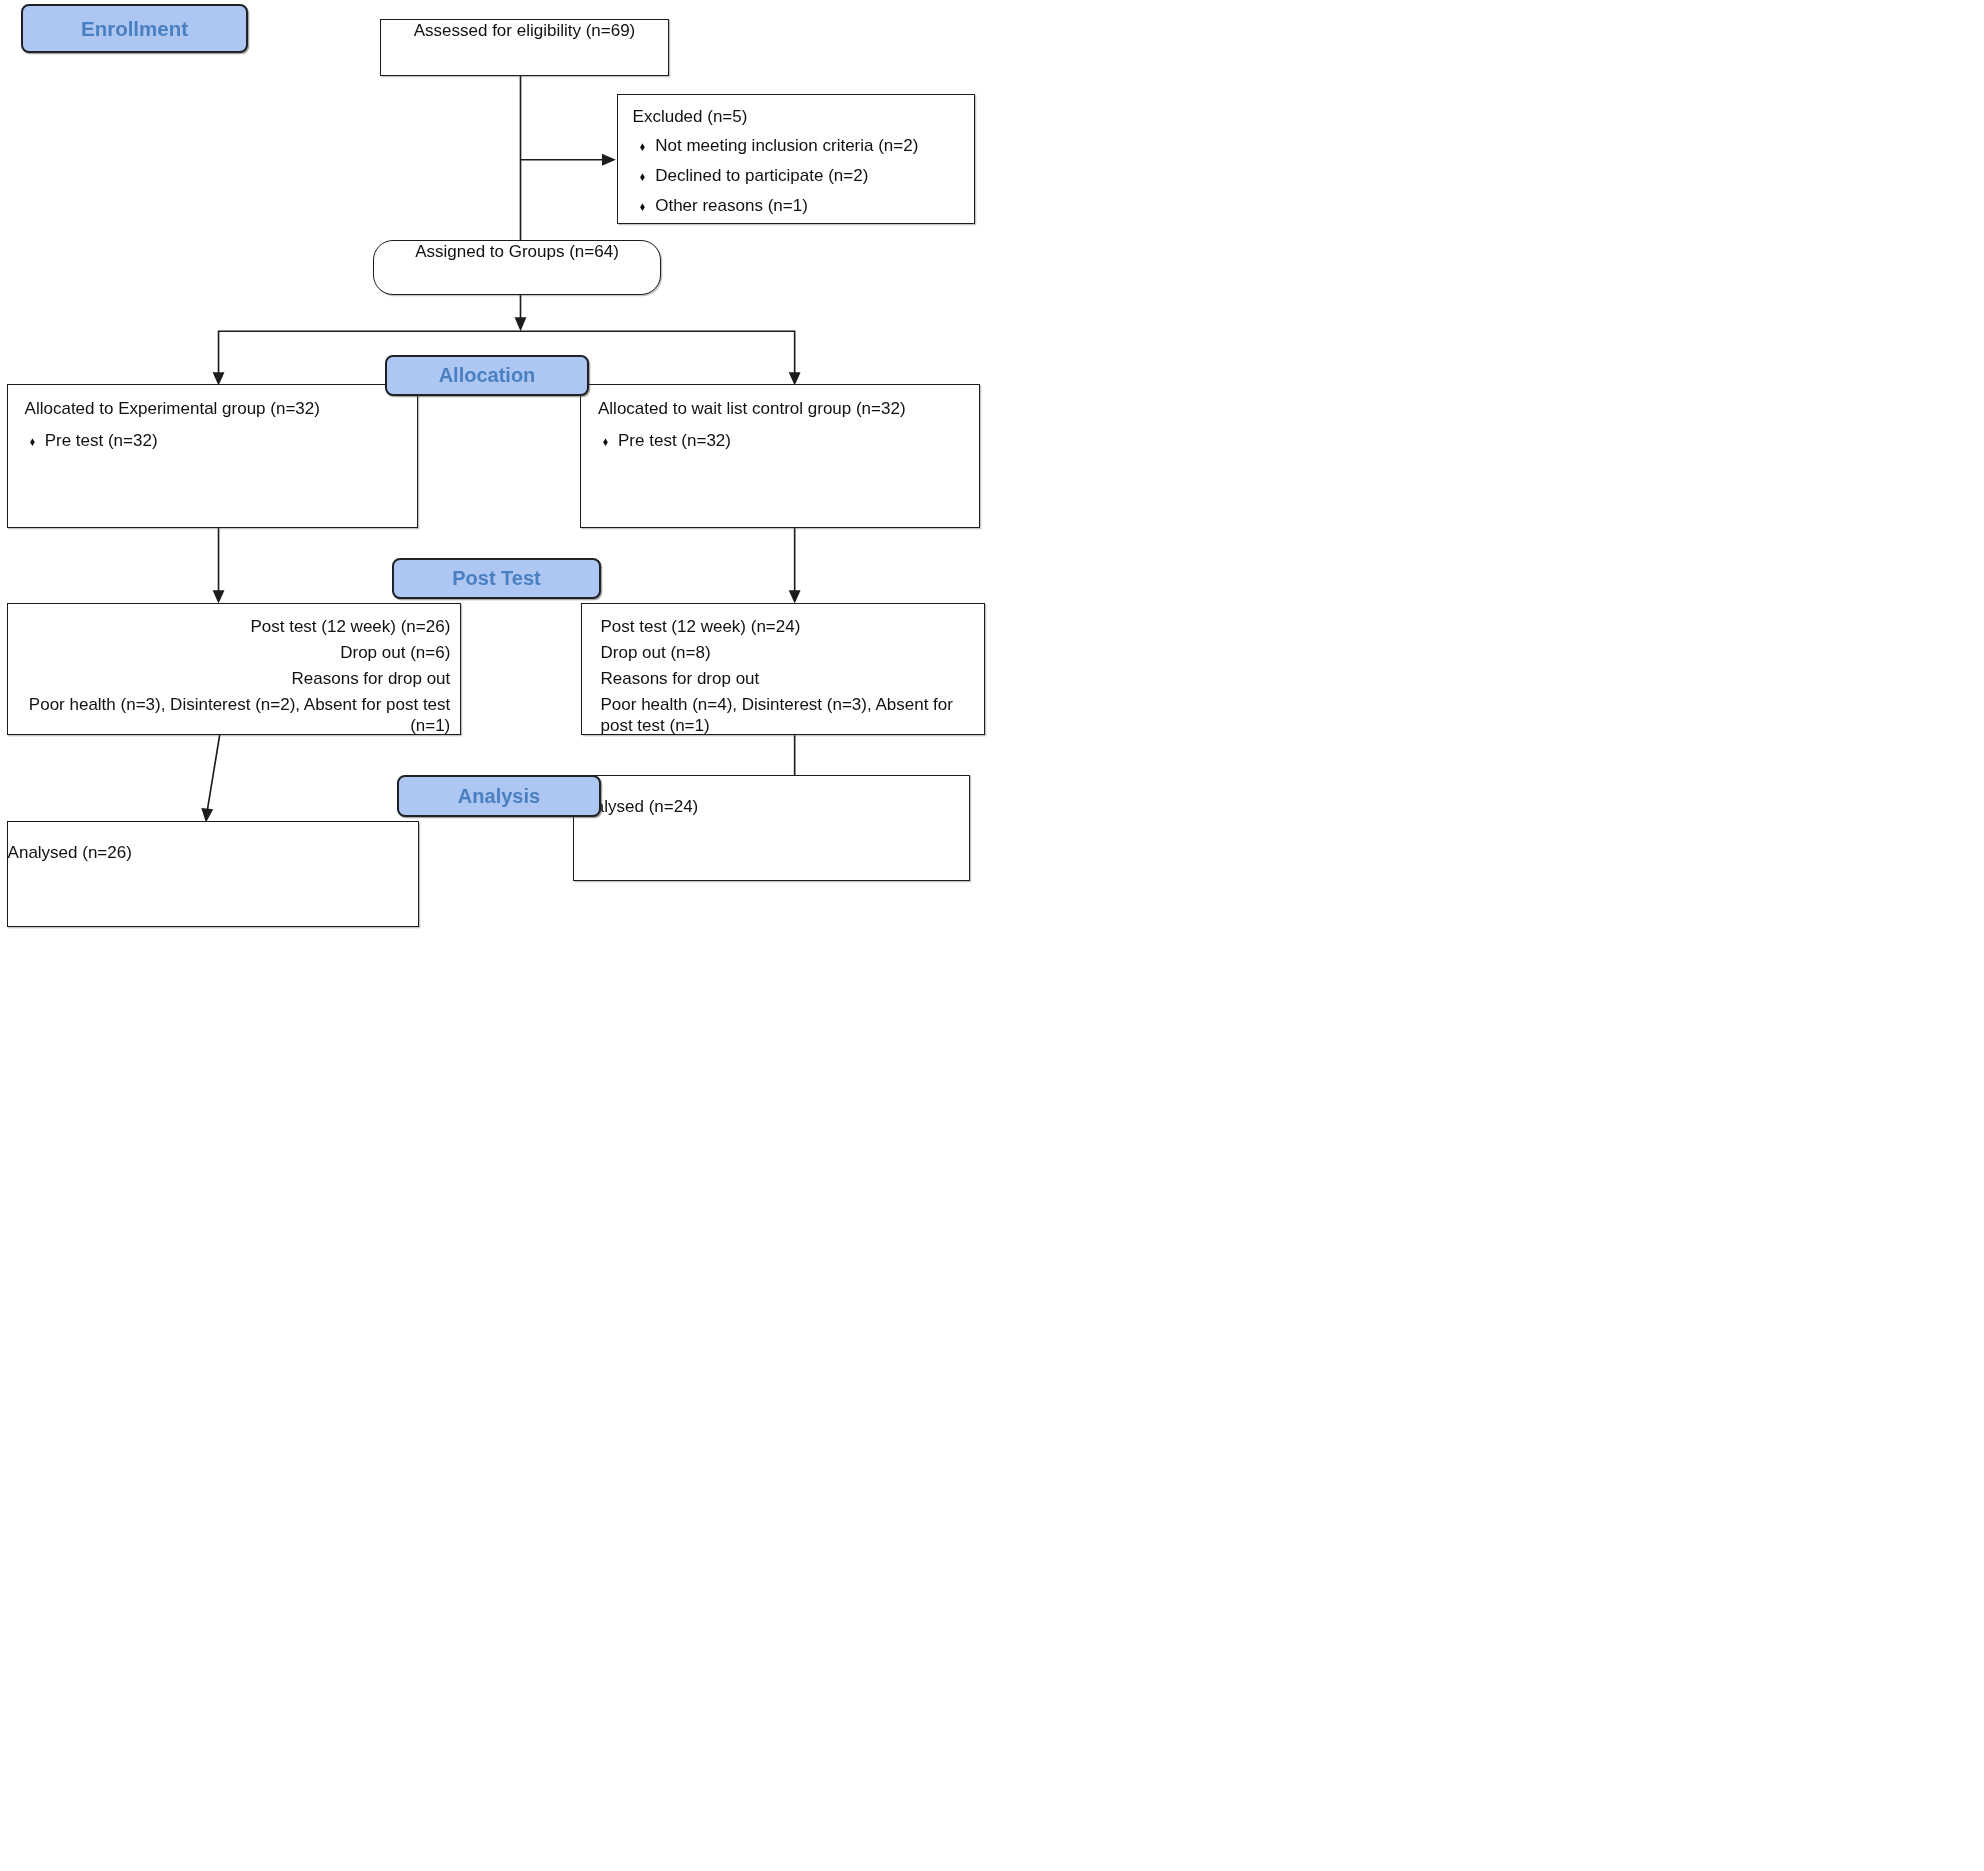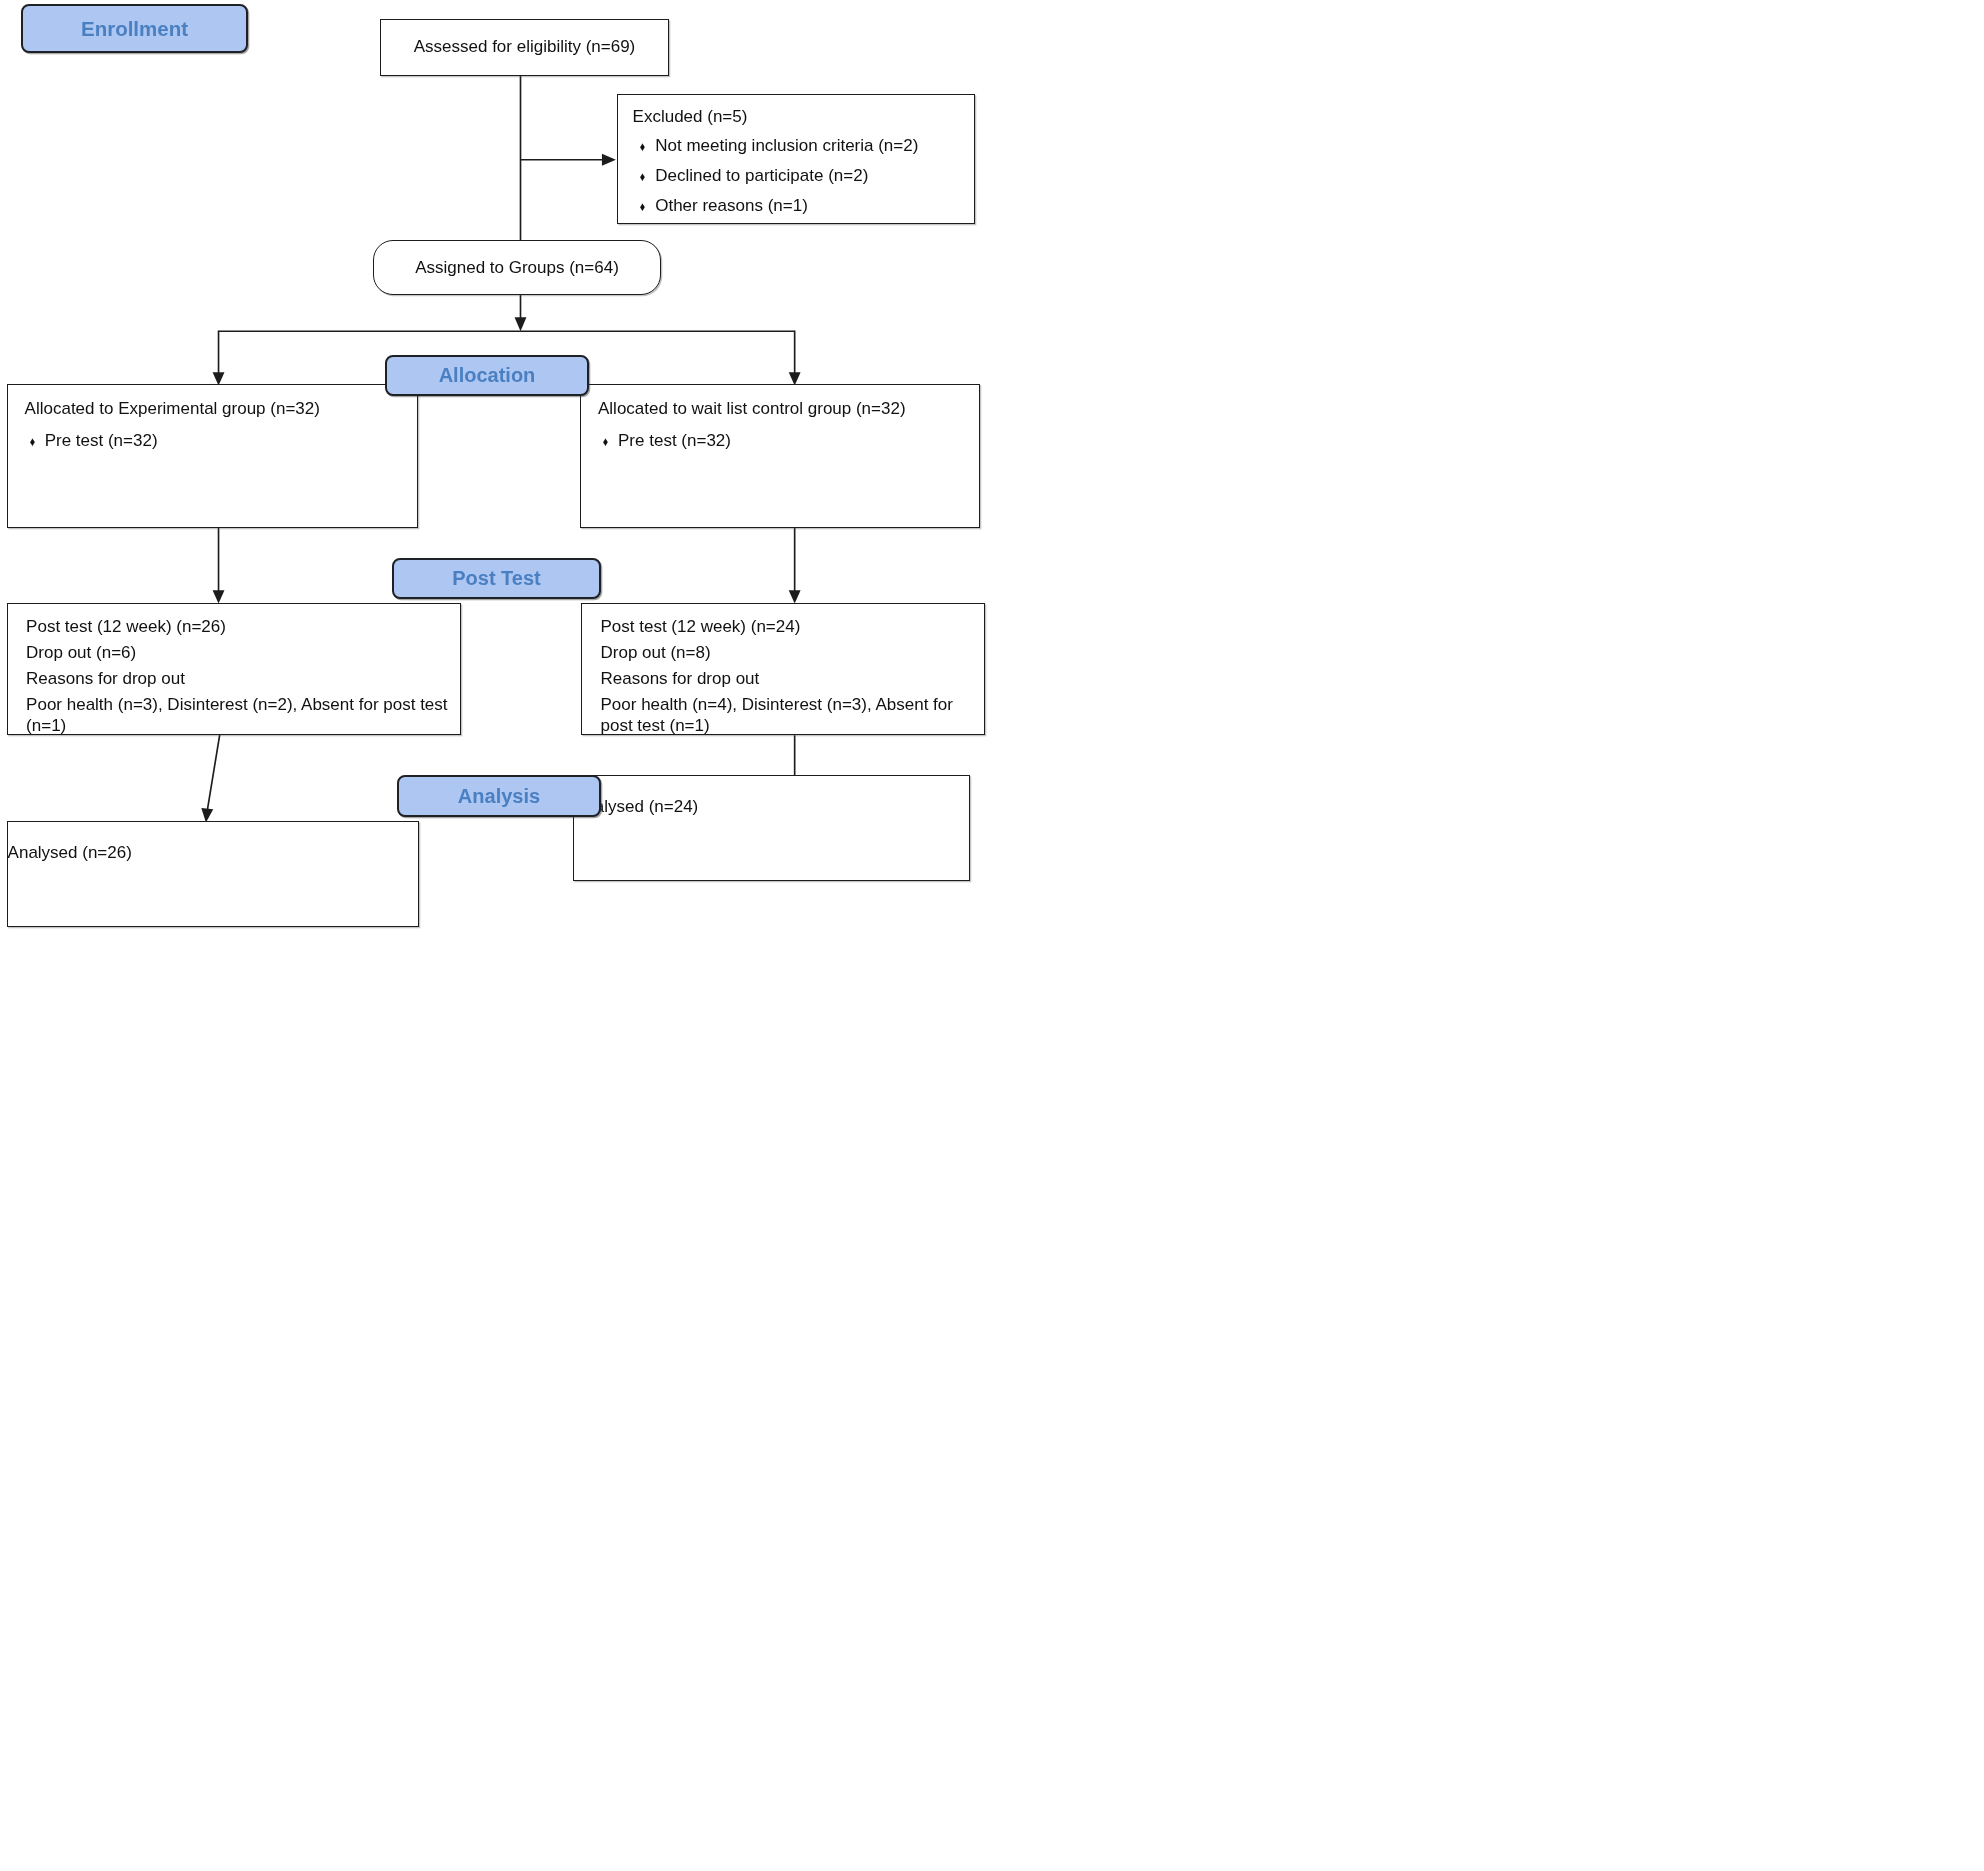--- a/index.html
+++ b/index.html
@@ -15,21 +15,21 @@
   body{font-family:"Liberation Sans", sans-serif;color:var(--body_text);}
   #canvas{position:relative;width:992px;height:936px;background:var(--page_bg);overflow:hidden;}
   #connectors{position:absolute;left:0;top:0;z-index:0;}
   .box{
     position:absolute;z-index:1;background:#ffffff;
     border:1.7px solid var(--box_border);
     box-sizing:border-box;
     box-shadow:1.3px 1.3px 0 rgba(90,90,90,0.35);
     font-size:17px;line-height:1.25;
   }
-  .box.center{display:flex;align-items:center;justify-content:center;text-align:center;}
+  .box.center{display:flex;justify-content:center;text-align:center;}
   .box.toptext{padding-top:20px;}
   .badge{
     position:absolute;z-index:2;
     background:var(--badge_fill);
     border:2px solid var(--badge_border);
     border-radius:8px;
     box-sizing:border-box;
     display:flex;align-items:center;justify-content:center;
     color:var(--badge_text);
     font-weight:bold;font-size:20px;
@@ -120,21 +120,21 @@
   </div>
 
   <div class="box alloc-pad" style="left:580px;top:384px;width:400px;height:144px;">
     <div>Allocated to wait list control group (n=32)</div>
     <div class="bullet-row">
       <span class="diamond">♦</span>
       <span>Pre test (n=32)</span>
     </div>
   </div>
 
-  <div class="box post-pad" style="left:6.6px;top:603px;width:454px;height:132px;">
+  <div class="box post-pad" style="left:6.6px;top:603px;width:454px;height:132px;text-align:right;">
     <div class="post-line">Post test (12 week) (n=26)</div>
     <div class="post-line">Drop out (n=6)</div>
     <div class="post-line">Reasons for drop out</div>
     <div class="post-line">Poor health (n=3), Disinterest (n=2), Absent for post test (n=1)</div>
   </div>
 
   <div class="box post-pad" style="left:581px;top:603px;width:404px;height:132px;">
     <div class="post-line">Post test (12 week) (n=24)</div>
     <div class="post-line">Drop out (n=8)</div>
     <div class="post-line">Reasons for drop out</div>

